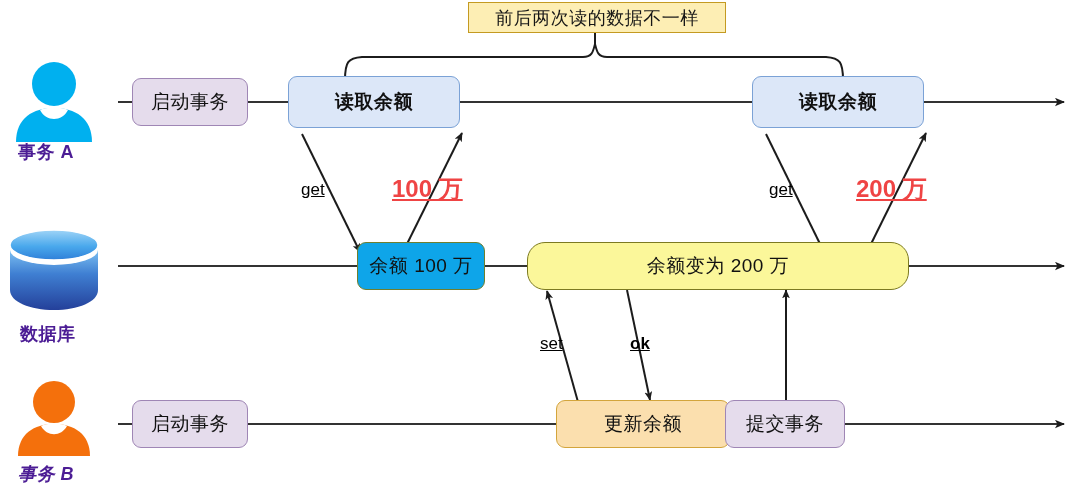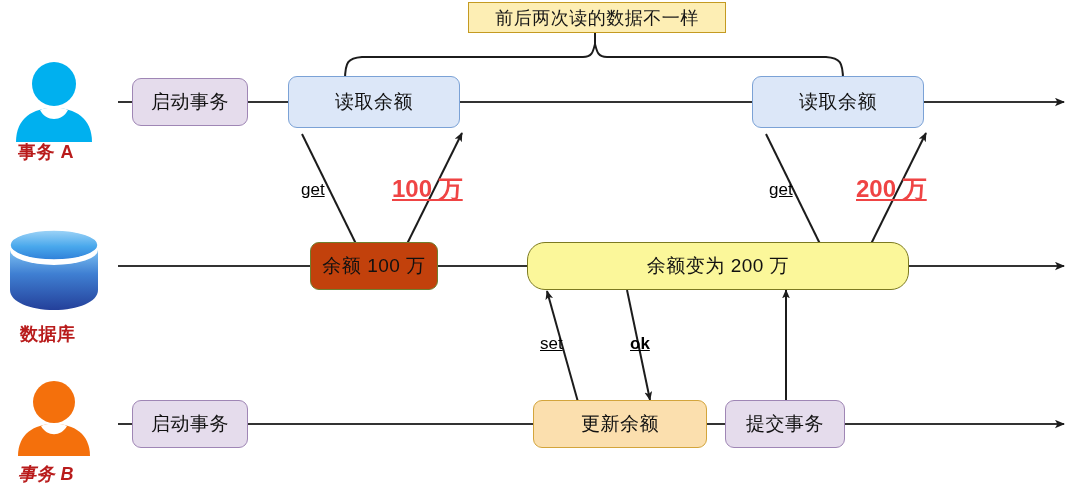--- a/index.html
+++ b/index.html
@@ -37,24 +37,26 @@
     white-space: nowrap;
     letter-spacing: 0.5px;
   }
   .n-lav {
     background: #e5dcec;
     border: 1.4px solid #9f86b5;
   }
   .n-blue {
     background: #dce7f8;
     border: 1.4px solid #7ba2d6;
+    font-weight: bold;
   }
   .n-green {
-    background: #c2410c;
+    background: #0ea5e9;
     border: 1.4px solid #6f7f2f;
+    margin-left: 47px;
   }
   .n-yellow {
     background: #fbf79a;
     border: 1.4px solid #7c7a22;
   }
   .n-orange {
     background: #fbdfae;
     border: 1.4px solid #d3a53c;
   }
   
@@ -84,21 +86,21 @@
   }
   .elabel.red {
     color: #ef4444;
     font-weight: bold;
     font-size: 24px;
   }
   
   .actor-label {
     position: absolute;
     font-size: 18px;
-    color: #b91c1c;
+    color: #4c1d95;
     font-weight: bold;
     white-space: nowrap;
     letter-spacing: 0.5px;
   }
 </style>
 </head>
 <body>
 
 <div id="canvas">
 
@@ -174,21 +176,21 @@
   <div class="node n-blue" style="left:288px; top:76px; width:172px; height:52px;">读取余额</div>
 
   <div class="node n-blue" style="left:752px; top:76px; width:172px; height:52px;">读取余额</div>
 
   <div class="node n-green" style="left:310px; top:242px; width:128px; height:48px;">余额 100 万</div>
 
   <div class="node n-yellow" style="left:527px; top:242px; width:382px; height:48px;border-radius:18px;">余额变为 200 万</div>
 
   <div class="node n-lav" style="left:132px; top:400px; width:116px; height:48px;">启动事务</div>
 
-  <div class="node n-orange" style="left:533px; top:400px; width:174px; height:48px;">更新余额</div>
+  <div class="node n-orange" style="left:556px; top:400px; width:174px; height:48px;">更新余额</div>
 
   <div class="node n-lav" style="left:725px; top:400px; width:120px; height:48px;">提交事务</div>
 
   <div class="elabel" style="left:301px; top:180px;">get</div>
   <div class="elabel red" style="left:392px; top:173px;">100 万</div>
 
   <div class="elabel" style="left:769px; top:180px;">get</div>
   <div class="elabel red" style="left:856px; top:173px;">200 万</div>
 
   <div class="elabel" style="left:540px; top:334px;">set</div>

